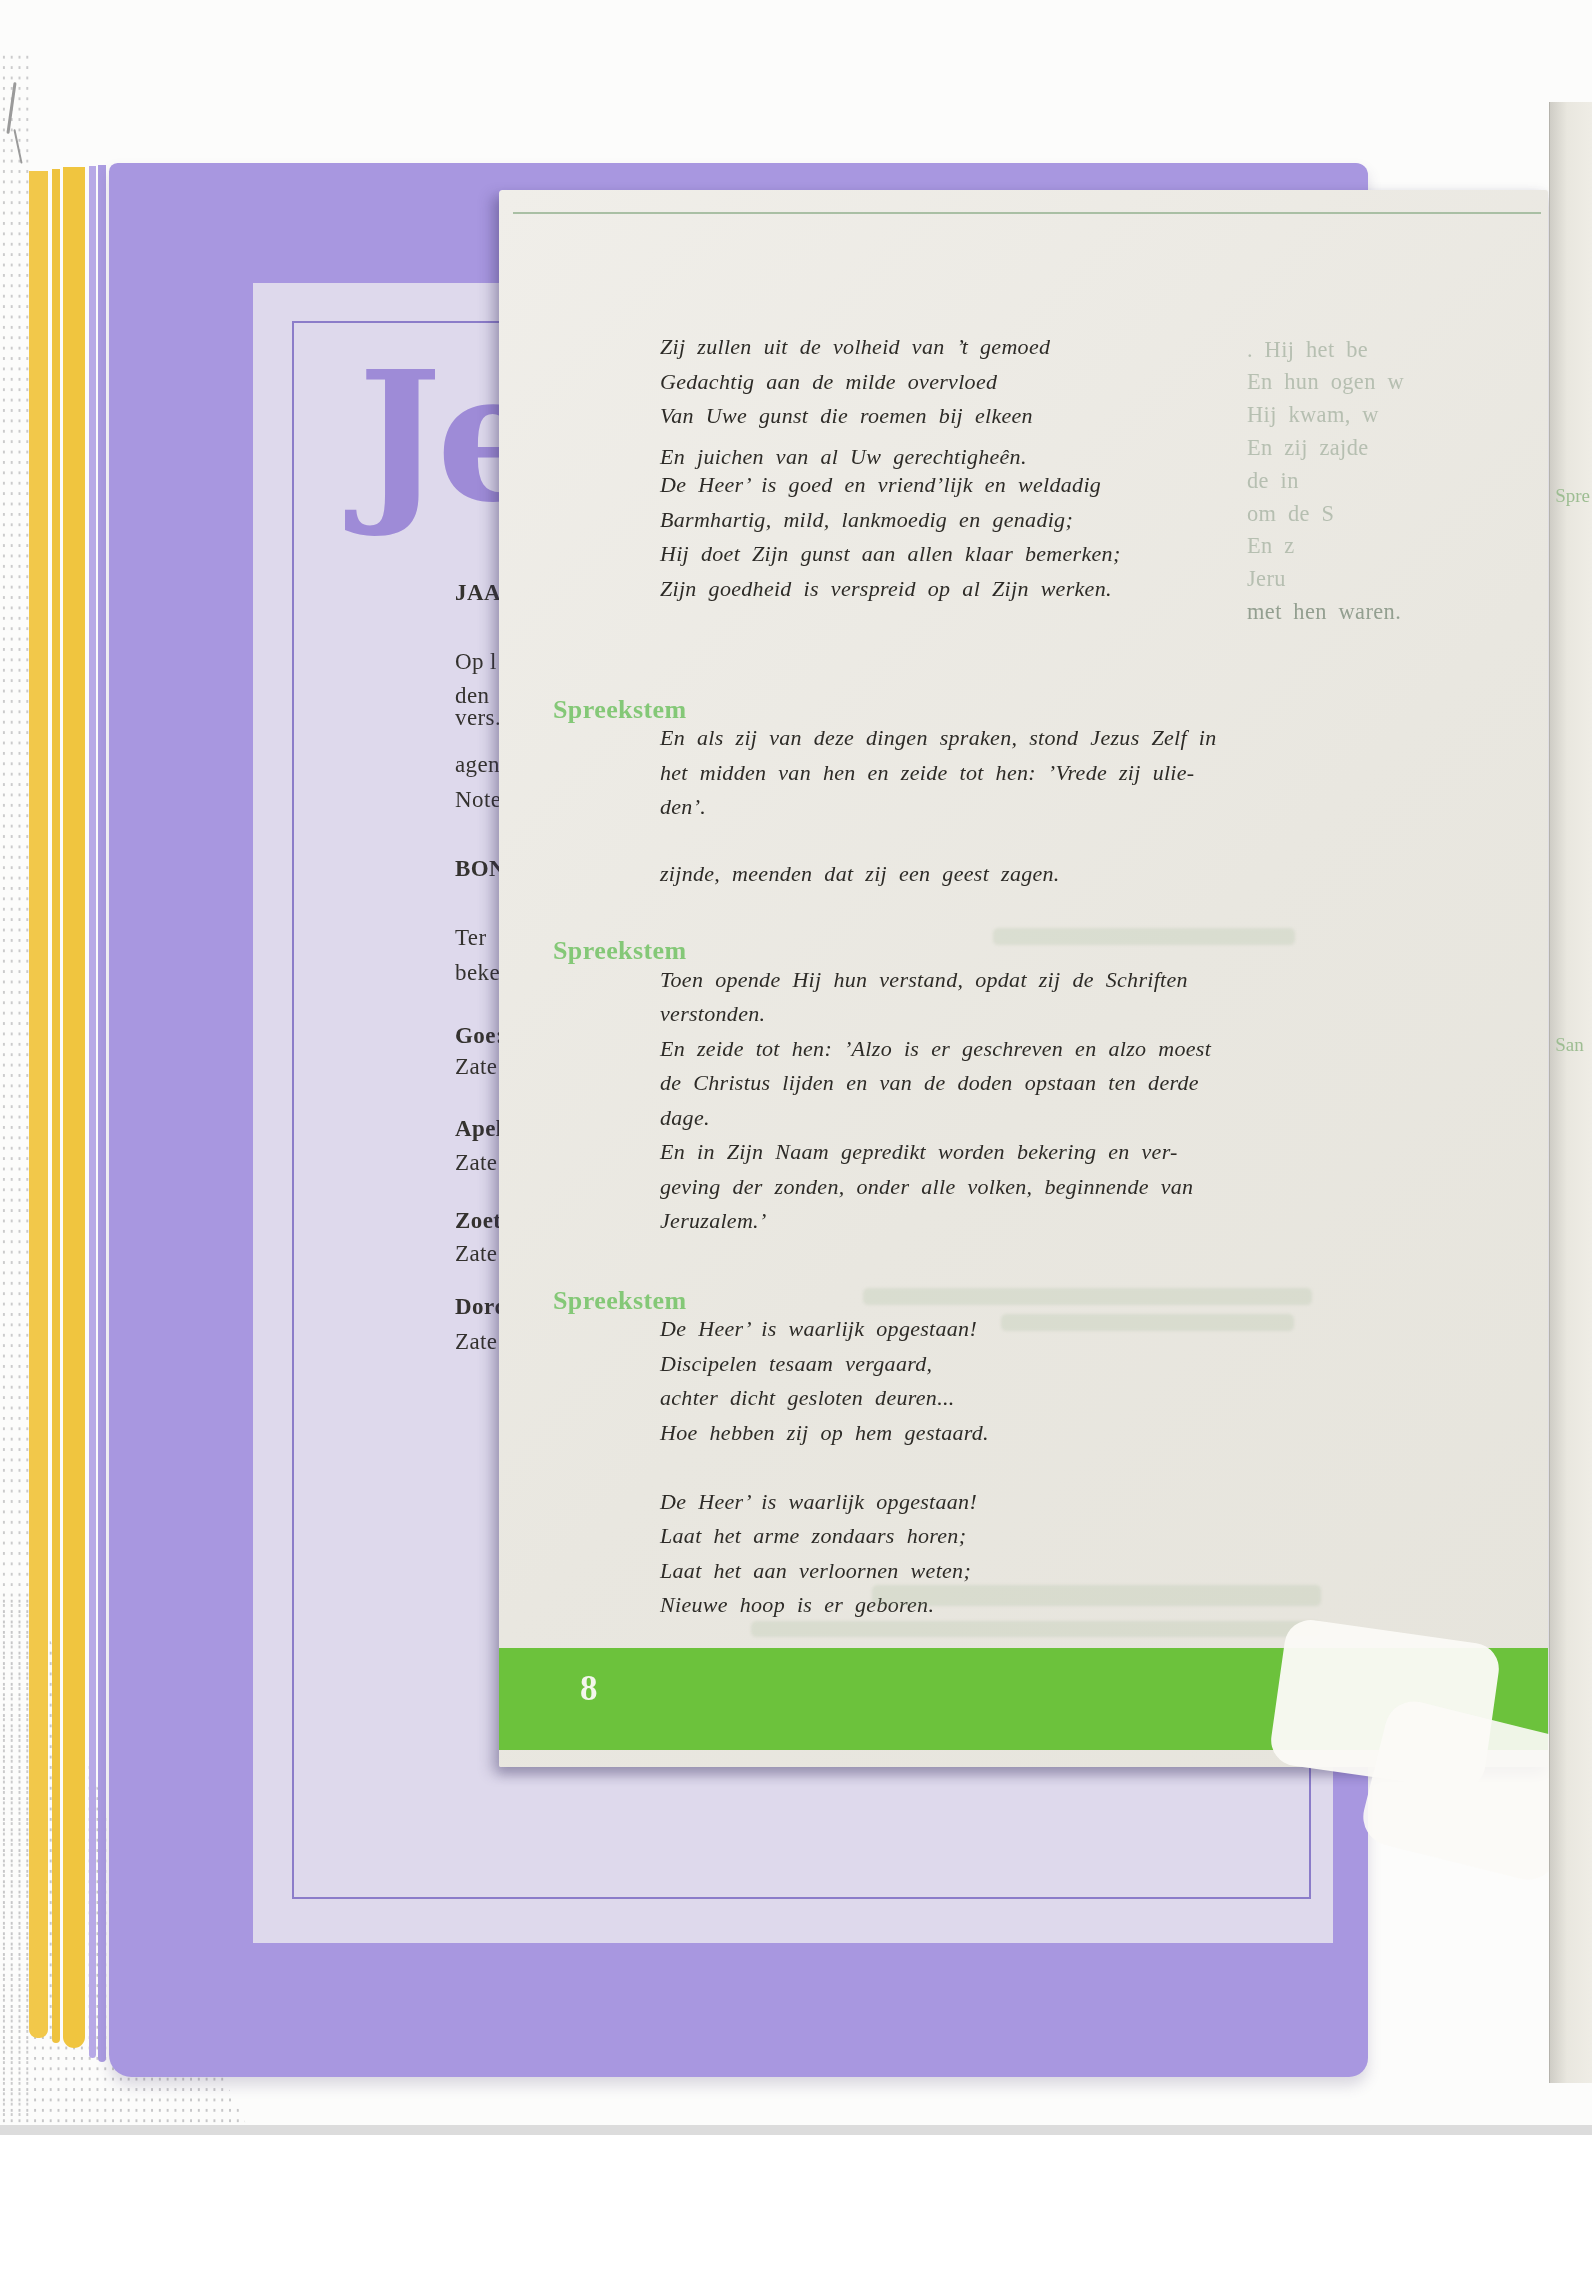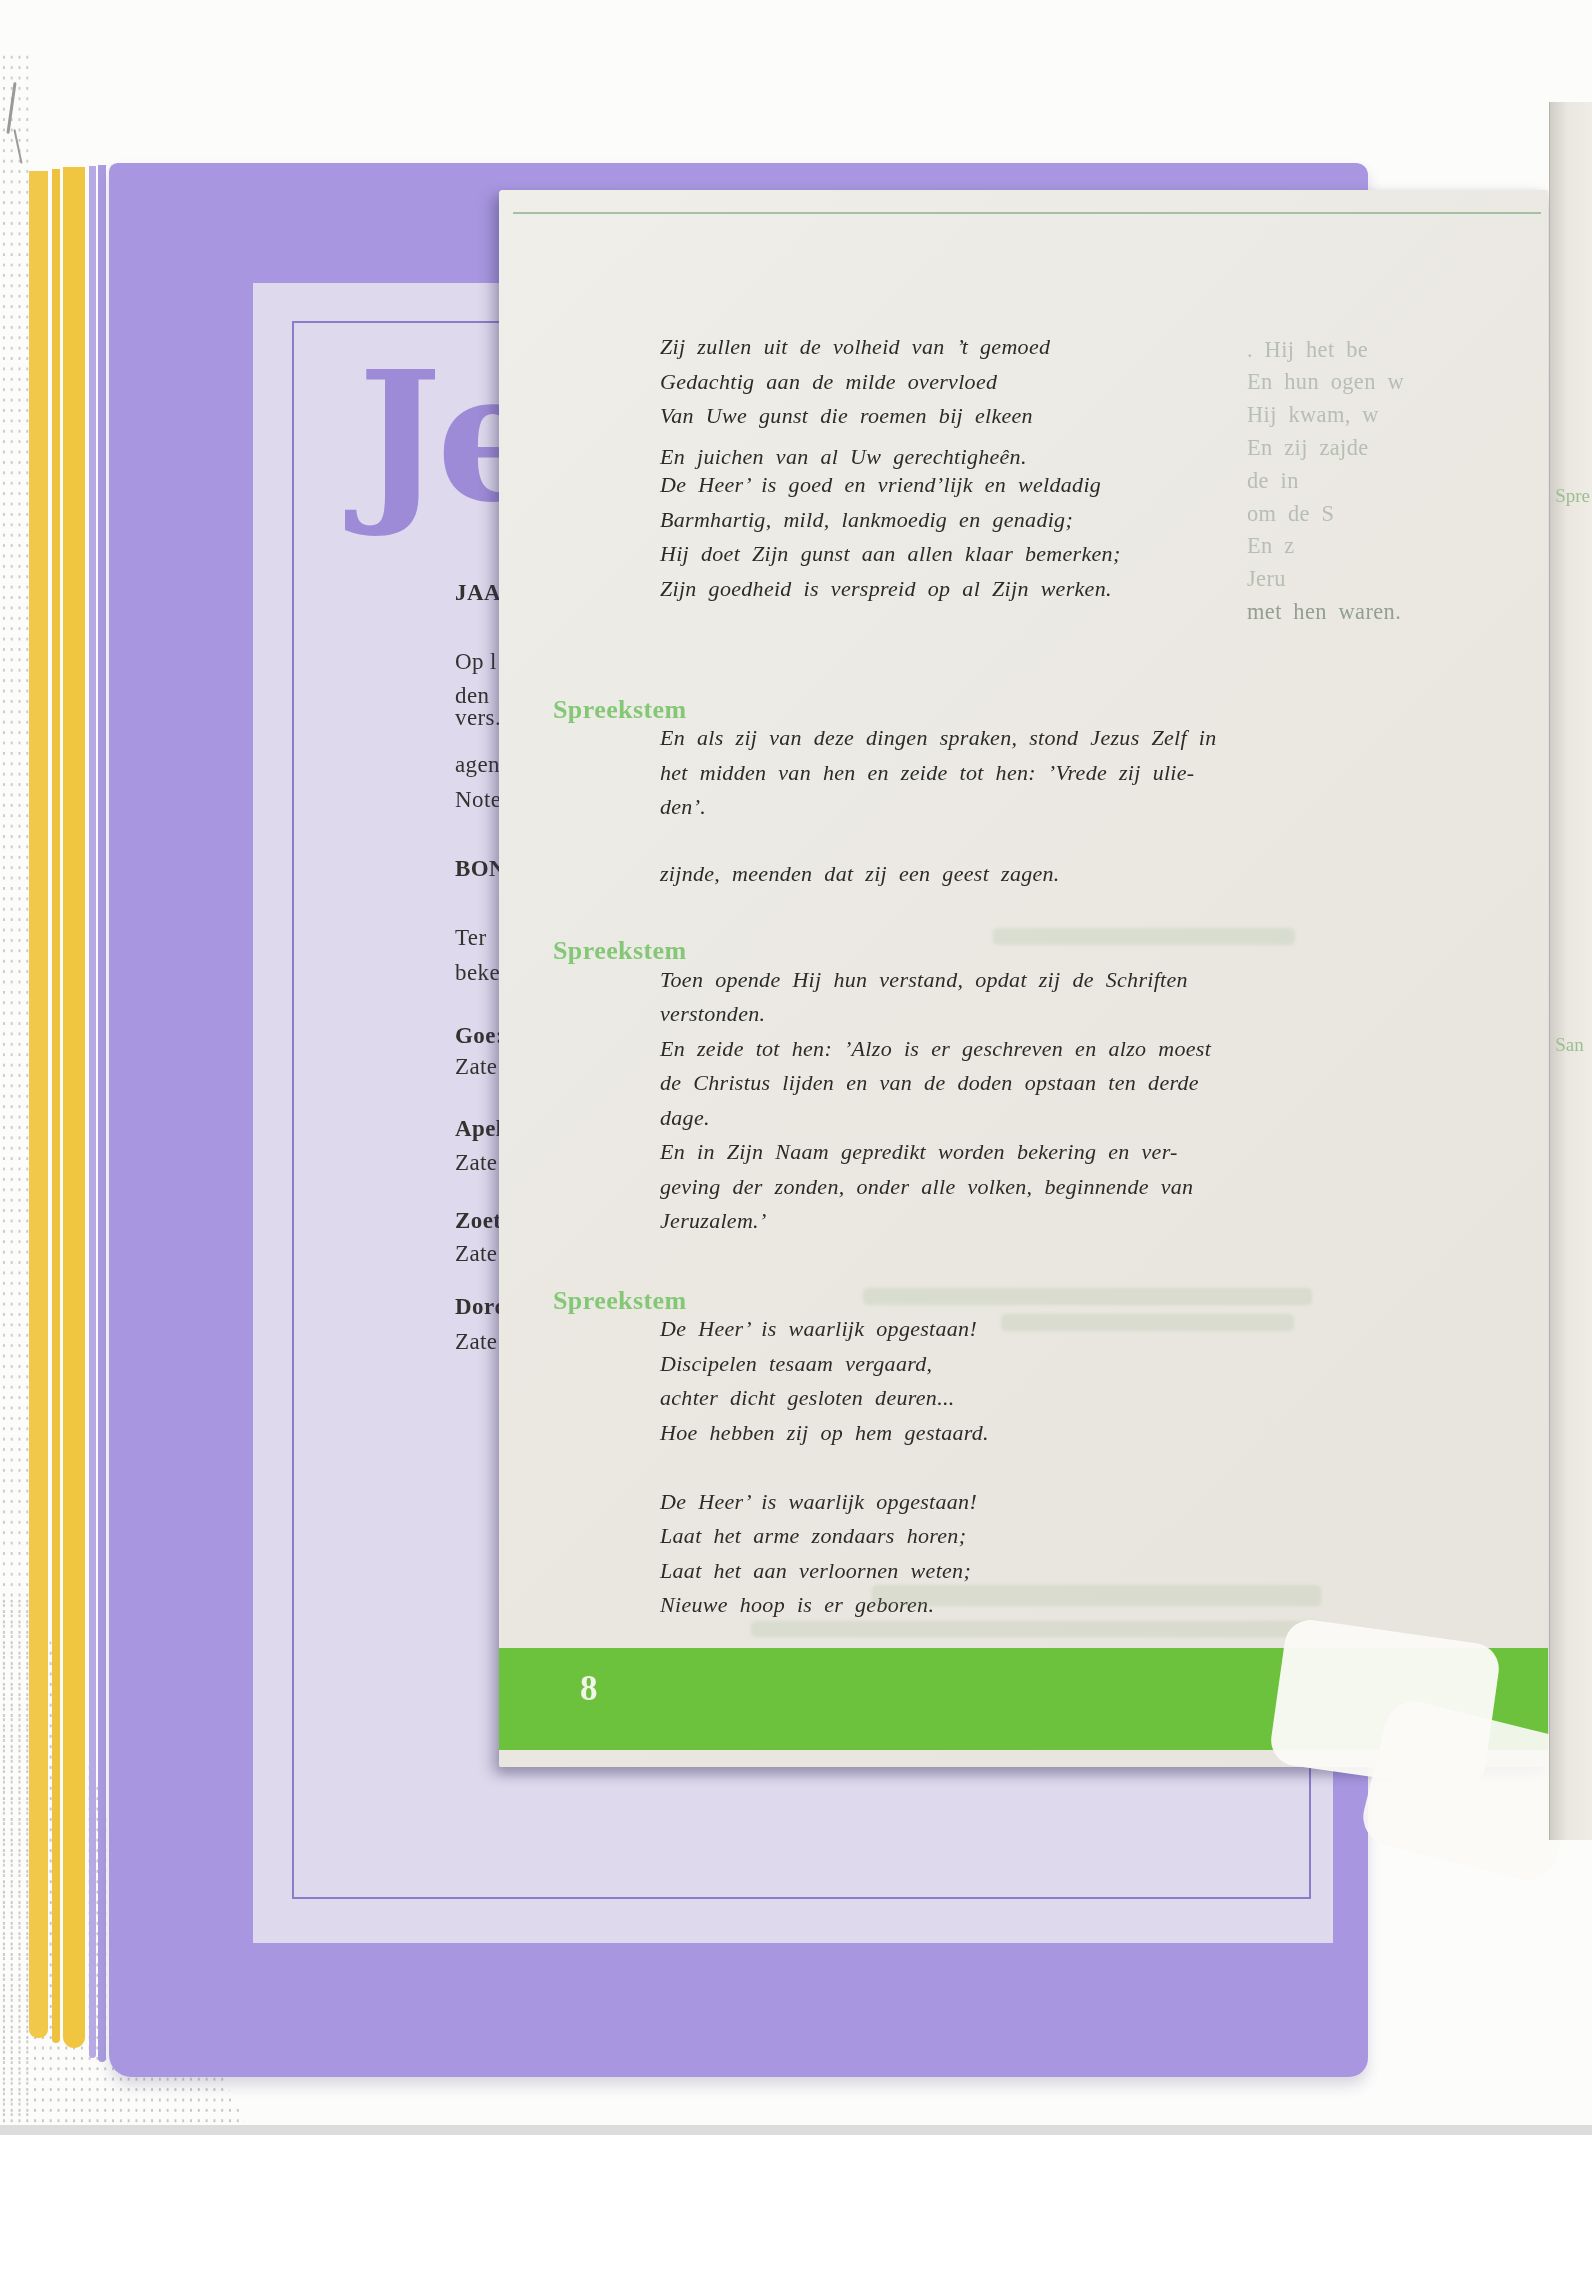--- a/index.html
+++ b/index.html
@@ -38,21 +38,21 @@
   .ghostline{position:absolute;left:748px;font-size:22.4px;color:rgba(130,150,128,.5);
     white-space:nowrap;filter:blur(0.6px);letter-spacing:0.4px;word-spacing:.25em;}
   .ghostline.dark{color:rgba(100,120,100,.65);}
   .smudge{position:absolute;background:rgba(140,170,130,.17);filter:blur(1.7px);border-radius:5.2px;}
 
   .footer-bar{position:absolute;left:0;top:1458px;width:100%;height:102px;background:#6cc23c;}
   .page-num{position:absolute;left:81px;top:21px;font-size:35px;font-weight:700;color:#f3f6ec;}
   .wipe{position:absolute;background:#fbfaf6;}
 
   
-  .right-strip{position:absolute;left:1549px;top:102px;width:43px;height:1738px;
+  .right-strip{position:absolute;left:1549px;top:102px;width:43px;height:1981px;
     background:linear-gradient(to right,#cfcdc6 0,#e9e7df 40%,#efede6 100%);
     border-left:1.7px solid #b5b3ac;}
   .edge-text{position:absolute;left:5.2px;font-size:19px;color:#9dbd92;filter:blur(0.4px);white-space:nowrap;}
 
   .bottom-edge{position:absolute;left:0;top:2125px;width:1592px;height:10.4px;background:#dcdcdc;}
   .below-photo{position:absolute;left:0;top:2135px;width:1592px;height:161px;background:#ffffff;}
   .tear{position:absolute;background:#9a9a9a;border-radius:1.7px;}
 </style>
 </head>
 <body>

